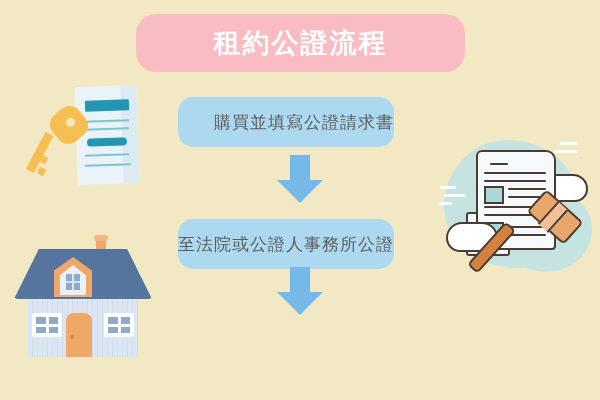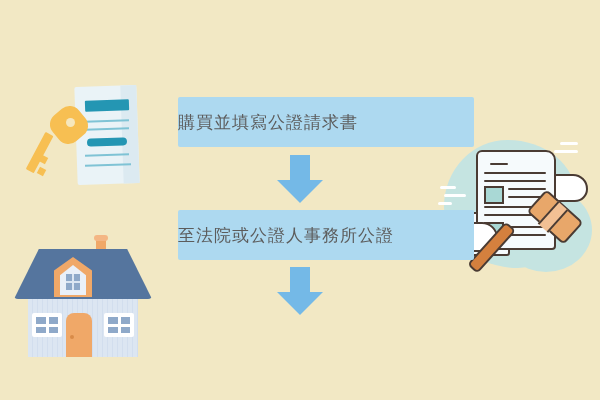--- a/index.html
+++ b/index.html
@@ -18,26 +18,26 @@
     background:#F9BCC2; border-radius:20px;
     display:flex; align-items:center; justify-content:center;
   }
   .title-text{
     color:#FFFFFF; font-size:27px; font-weight:bold; letter-spacing:2px;
     white-space:nowrap;
   }
 
   
   .step-box{
-    position:absolute; left:178px; width:296px; height:50px;
-    background:#ADD9F0; border-radius:2px;
-    display:flex; align-items:center; justify-content:flex-start;
+    position:absolute; left:178px; width:216px; height:50px;
+    background:#ADD9F0; border-radius:15px;
+    display:flex; align-items:center; justify-content:flex-end;
   }
   .step-1{ top:97px; }
-  .step-2{ top:210px; }
+  .step-2{ top:219px; }
   .step-3{ top:322px; }
   .step-text{
     color:#5C5C5C; font-size:17px; letter-spacing:1px; white-space:nowrap;
   }
 
   
   .arrow{ position:absolute; left:277px; width:46px; height:48px; }
   .arrow-1{ top:155px; }
   .arrow-2{ top:267px; }
   .arrow .shaft{
@@ -224,20 +224,23 @@
     position:absolute; left:66px; top:96px; width:14px; height:58px;
     background:#D4803E; border:2.5px solid #4A3B33; border-radius:5px;
     transform:rotate(42deg); transform-origin:top center;
   }
 </style>
 </head>
 <body>
 
 <div id="stage">
 
+  <div class="title-banner">
+    <span class="title-text">租約公證流程</span>
+  </div>
 
   <div class="doc-key">
     <div class="paper"></div>
     <div class="bar-head"></div>
     <div class="line l1"></div>
     <div class="line l2"></div>
     <div class="bar-mid"></div>
     <div class="line l3"></div>
     <div class="line l4"></div>
     <div class="key-shaft"></div>

